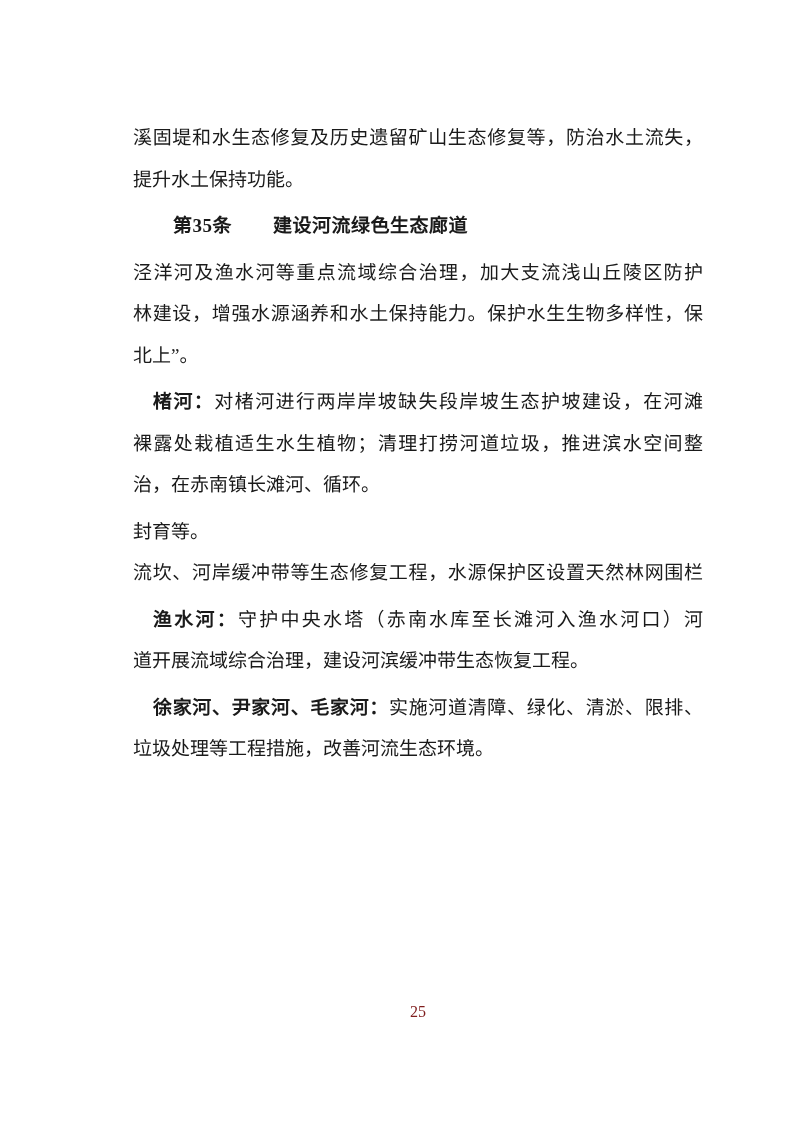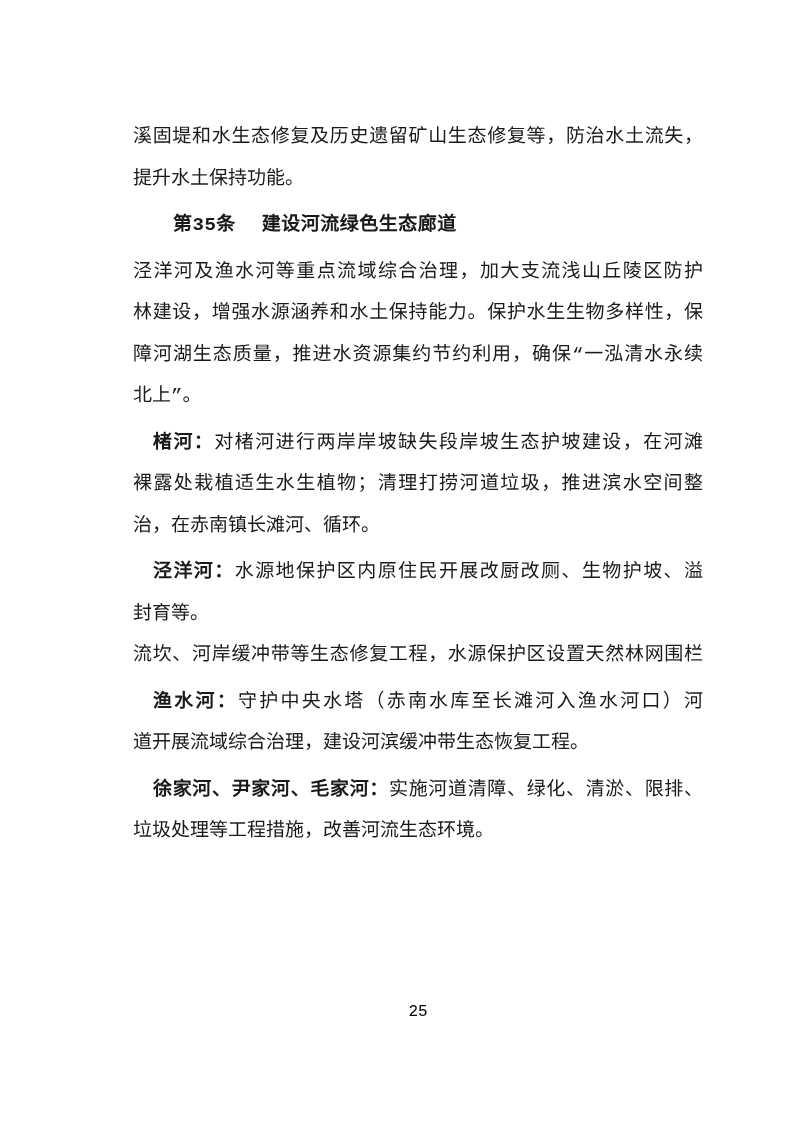--- a/index.html
+++ b/index.html
@@ -1,15 +1,15 @@
 <!DOCTYPE html>
 <html lang="zh-CN"><head>
 <meta charset="utf-8">
 <style>
-  * { margin: 0; padding: 0; box-sizing: border-box; font-family: Liberation Mono, monospace; }
+  * { margin: 0; padding: 0; box-sizing: border-box; }
   html, body {
     background: #ffffff;
     font-family: "Liberation Serif", "DejaVu Serif", serif;
   }
   .page {
     position: relative;
     width: 793px;
     height: 1122px;
     background: #ffffff;
     overflow: hidden;
@@ -32,29 +32,29 @@
     text-align-last: justify;
   }
   .indent-body { padding-left: 32px; }   
   .indent-lead { padding-left: 20px; }   
   .indent-head { padding-left: 40px; }   
   .bold { font-weight: 700; text-align: right; }
   .heading-line {
     font-weight: 700;
     letter-spacing: 0.5px;
   }
-  .heading-title { margin-left: 26px; }
+  .heading-title { margin-left: 41px; }
   .pagenum {
     position: absolute;
     left: 133px;
     top: 1003px;
     width: 570px;
     text-align: center;
     font-size: 16px;
-    color: #000000;
+    color: #7f1d1d;
   }
 </style>
 </head>
 <body>
 
 <div class="page">
   <div class="body-text">
 
     <div class="para">
       <span class="line j">溪固堤和水生态修复及历史遗留矿山生态修复等，防治水土流失，</span>
@@ -63,32 +63,30 @@
 
     <div class="para">
       <span class="line heading-line indent-head">
         <span class="bold">第35条</span><span class="bold heading-title">建设河流绿色生态廊道</span>
       </span>
     </div>
 
     <div class="para">
       <span class="line j">泾洋河及渔水河等重点流域综合治理，加大支流浅山丘陵区防护</span>
       <span class="line j">林建设，增强水源涵养和水土保持能力。保护水生生物多样性，保</span>
-      <span class="line j">障河湖生态质量，推进水资源集约节约利用，确保“一泓清水永续</span>
       <span class="line">北上”。</span>
     </div>
 
     <div class="para">
       <span class="line j indent-lead"><span class="bold">楮河：</span><span>对楮河进行两岸岸坡缺失段岸坡生态护坡建设，在河滩</span></span>
       <span class="line j">裸露处栽植适生水生植物；清理打捞河道垃圾，推进滨水空间整</span>
       <span class="line">治，在赤南镇长滩河、循环。</span>
     </div>
 
     <div class="para">
-      <span class="line j indent-lead"><span class="bold">泾洋河：</span><span>水源地保护区内原住民开展改厨改厕、生物护坡、溢</span></span>
       <span class="line">封育等。</span>
       <span class="line j">流坎、河岸缓冲带等生态修复工程，水源保护区设置天然林网围栏</span>
     </div>
 
     <div class="para">
       <span class="line j indent-lead"><span class="bold">渔水河：</span><span>守护中央水塔（赤南水库至长滩河入渔水河口）河</span></span>
       <span class="line">道开展流域综合治理，建设河滨缓冲带生态恢复工程。</span>
     </div>
 
     <div class="para">

